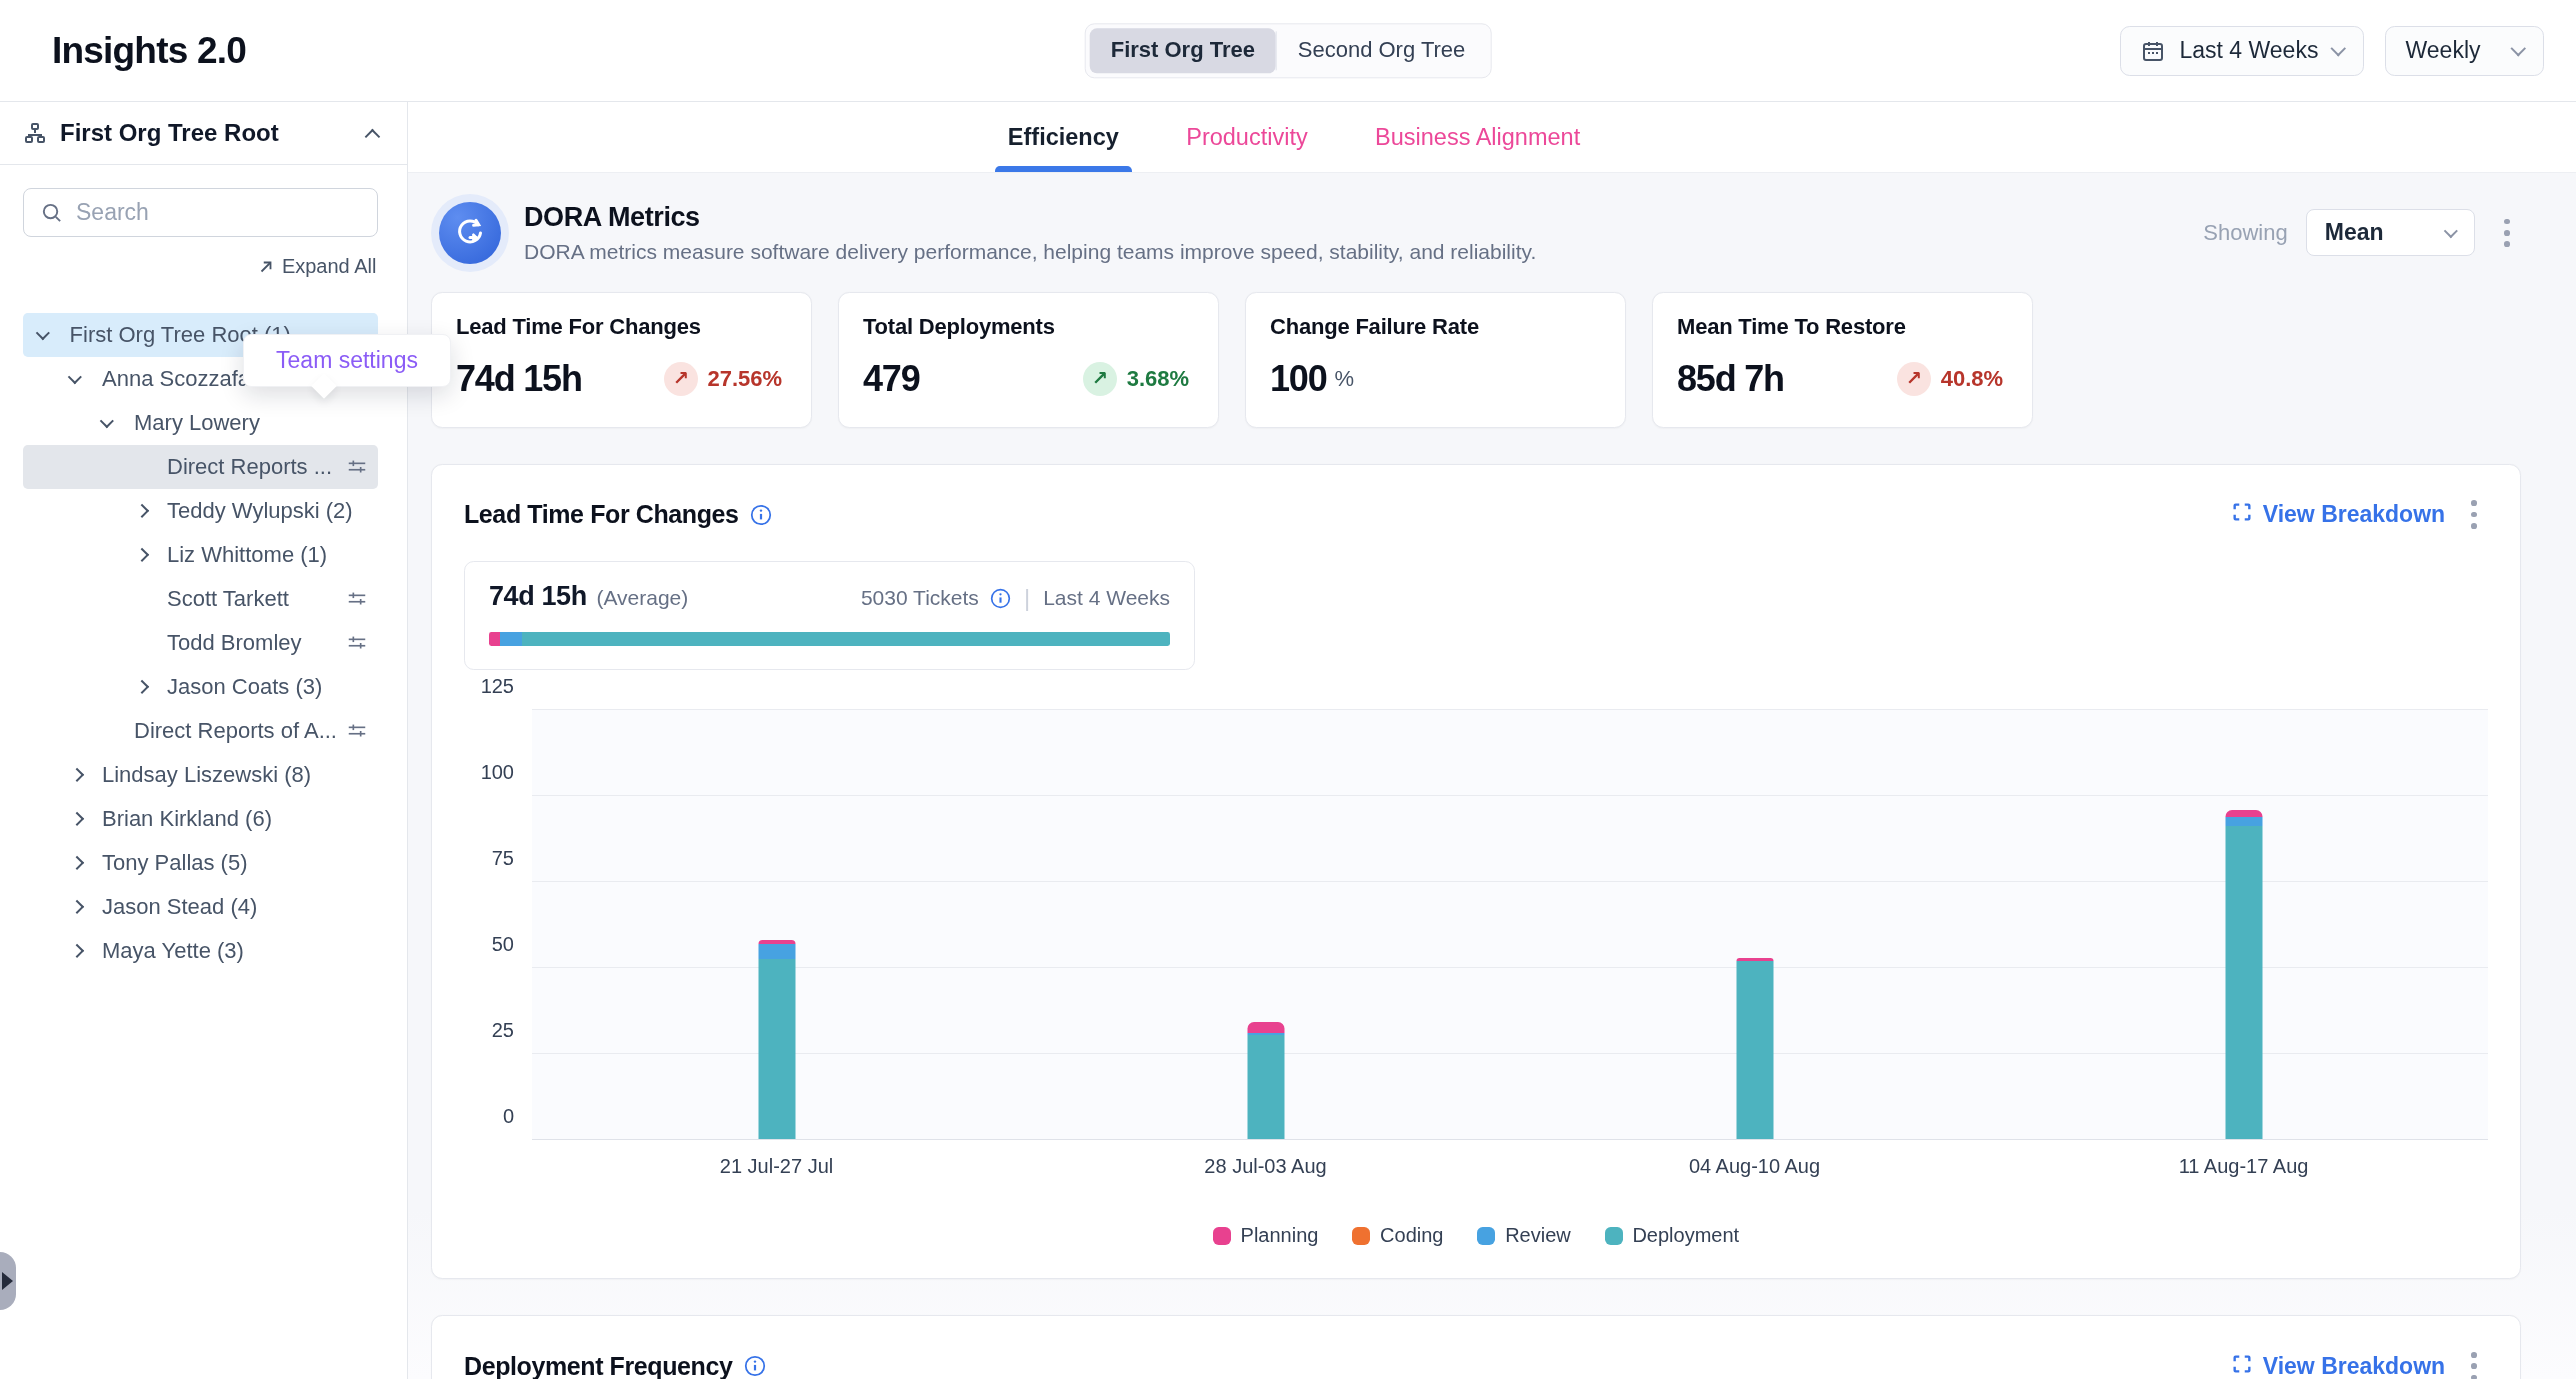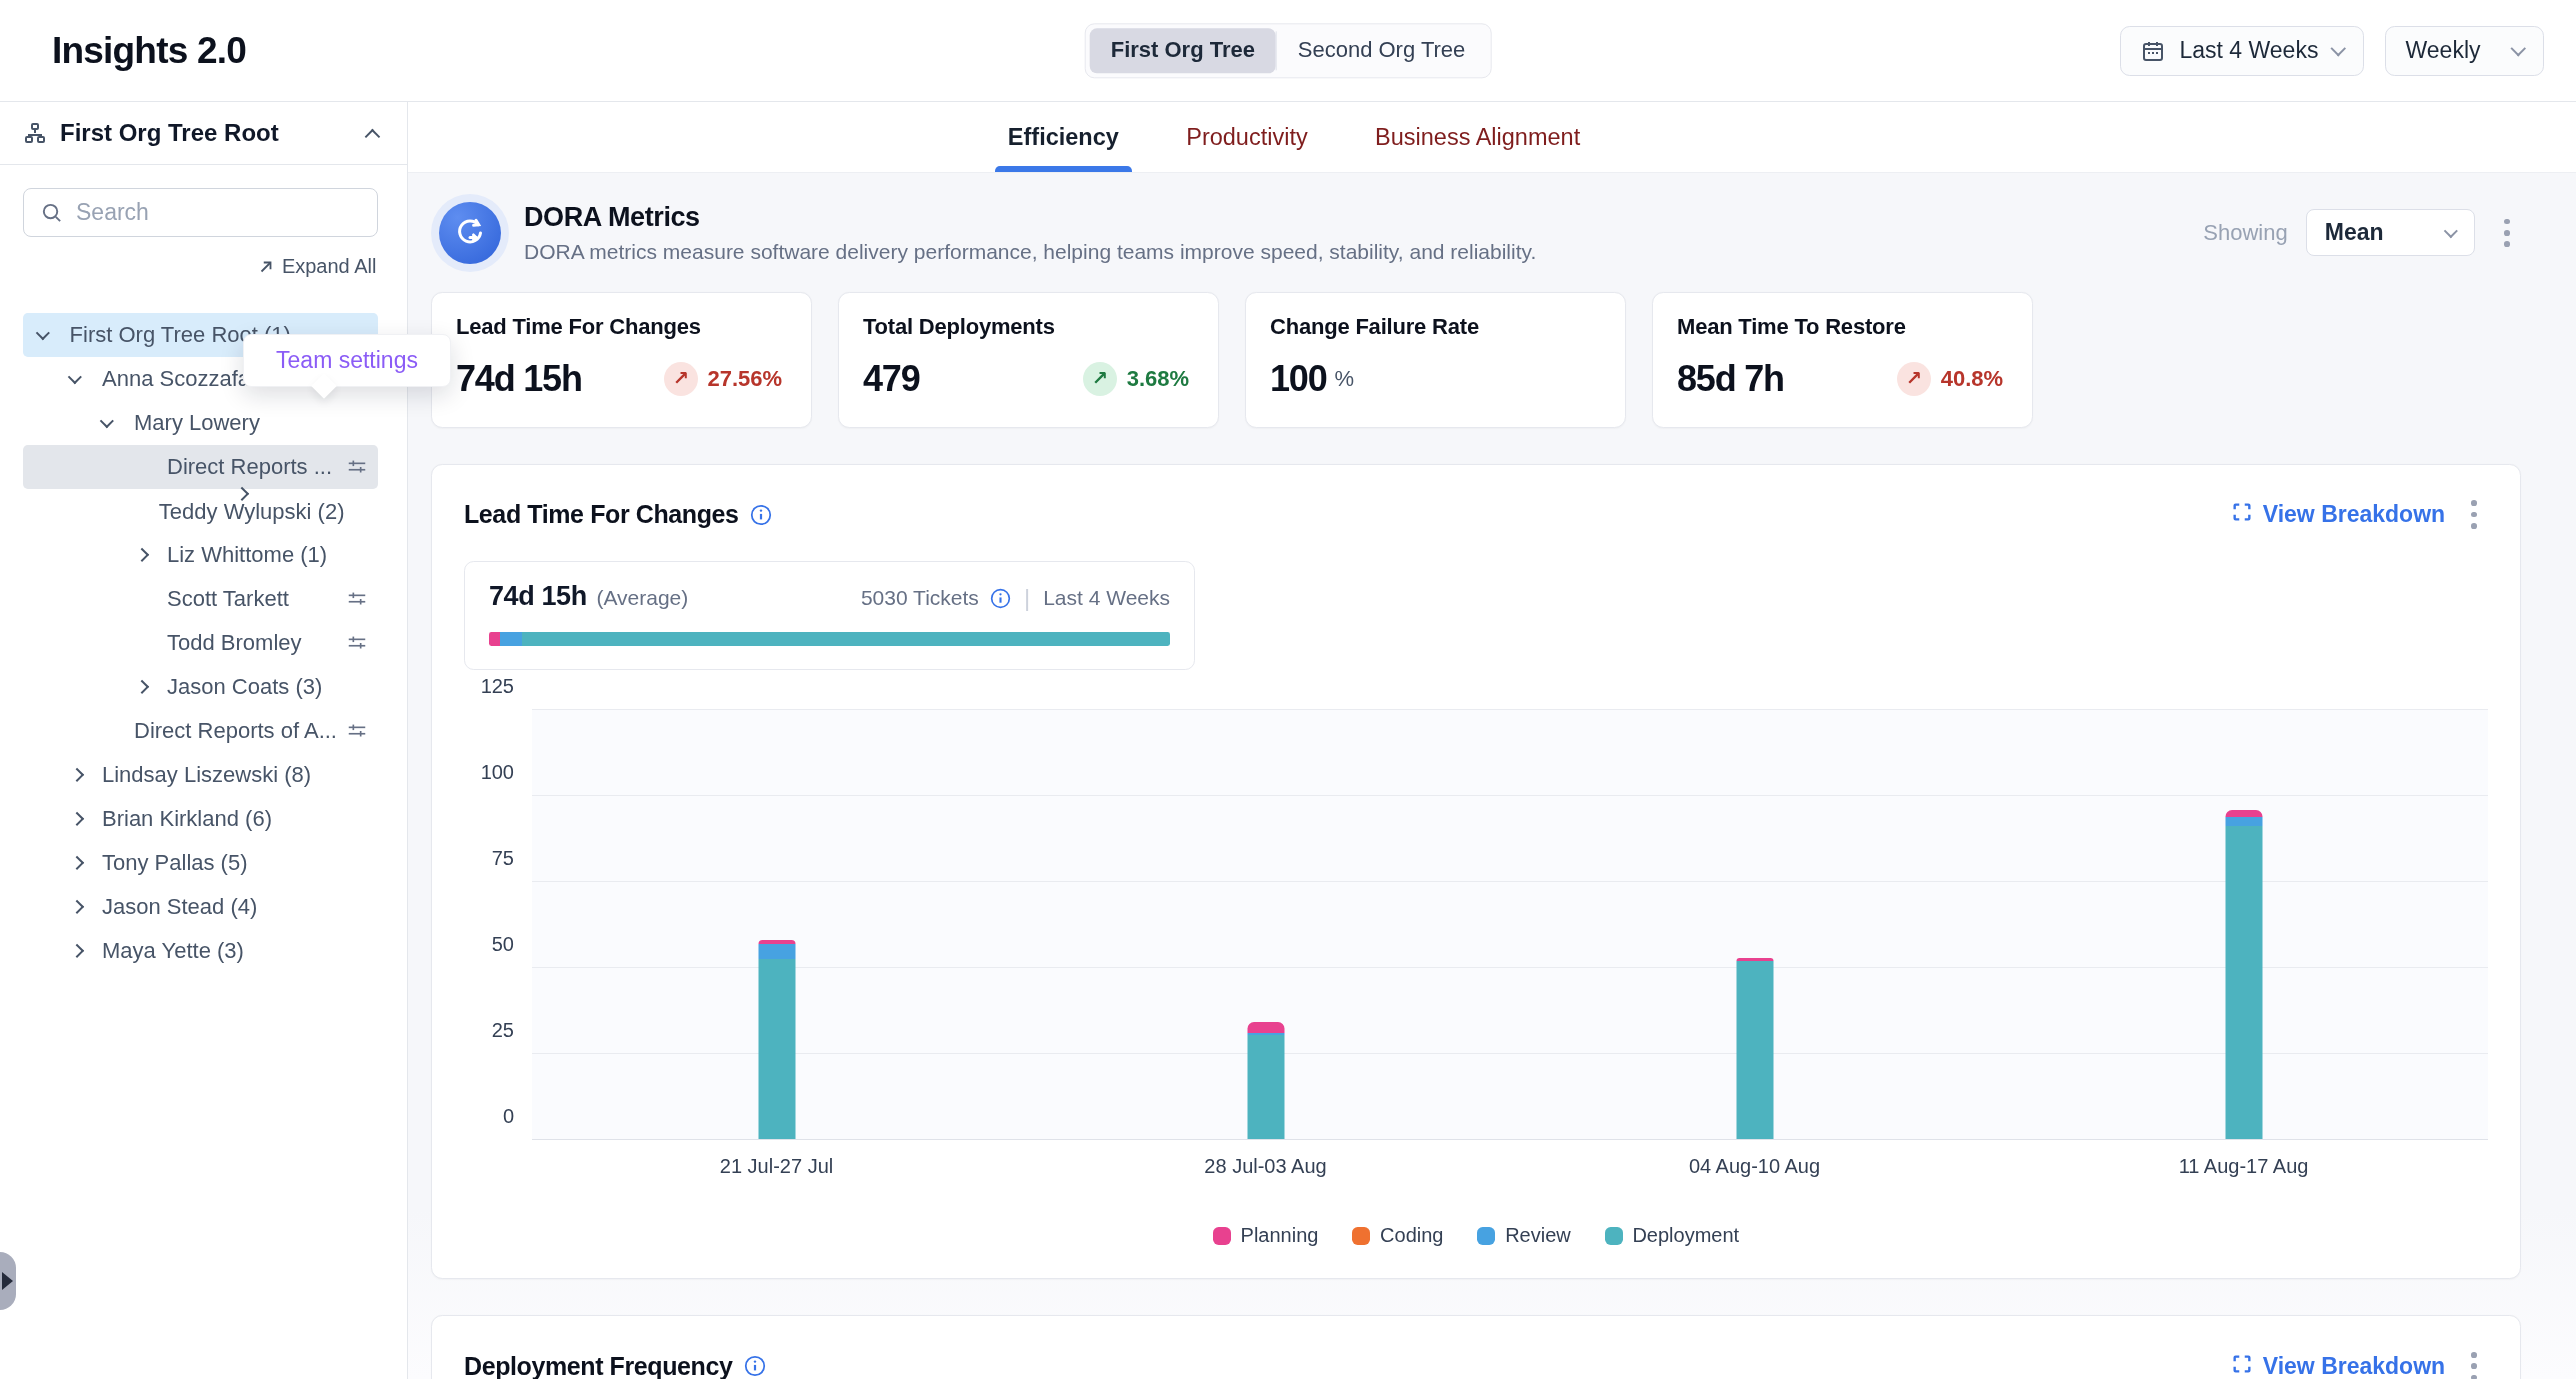--- a/index.html
+++ b/index.html
@@ -66,21 +66,21 @@
   .collapse-handle { position:absolute; left:0; top:1150px; width:16px; height:58px; background:#a9adbc;
     border-radius:0 32px 32px 0; display:flex; align-items:center; z-index:20; cursor:pointer; }
   .collapse-handle .tri { width:0; height:0; border-top:9px solid transparent; border-bottom:9px solid transparent;
     border-left:11.3px solid #252b3b; margin-left:1.6px; }
 
   
   .main { flex:1; display:flex; flex-direction:column; overflow:hidden; }
   .tabs-row { height:70px; background:#fff; display:flex; justify-content:center; align-items:stretch;
     transform:translateX(0); }
   .tabs-inner { display:flex; gap:0; transform:translateX(-198px); }
-  .tab { display:flex; align-items:center; font-size:23.5px; color:#7f1d1d; padding:0 9.7px;
+  .tab { display:flex; align-items:center; font-size:23.5px; color:#ec4899; padding:0 9.7px;
     margin:0 24px; position:relative; cursor:pointer; white-space:nowrap; }
   .tab.active { font-weight:800; color:#16202e; }
   .tab.active::after { content:""; position:absolute; left:-3.2px; right:-3.2px; bottom:0; height:6.5px;
     background:#3b78e8; border-radius:4.9px 4.9px 0 0; }
 
   .content { flex:1; background:linear-gradient(180deg,#f6f7fa 0%,#f6f7fa 86%,#fcfcfe 100%);
     border-top:0.8px solid #edeff3; padding:24px 55px 0 23px; overflow:hidden; }
 
   
   .dora-head { display:flex; align-items:center; }
@@ -244,21 +244,21 @@
             <span class="tree-label">Direct Reports ...</span>
             <span class="sliders">
               <svg width="22" height="22" viewBox="0 0 24 24" fill="none" stroke="#667085" stroke-width="1.8">
                 <line x1="3" y1="8" x2="21" y2="8"></line>
                 <line x1="3" y1="15" x2="21" y2="15"></line>
                 <line x1="8" y1="5" x2="8" y2="11"></line>
                 <line x1="16" y1="12" x2="16" y2="18"></line>
               </svg>
             </span>
           </div>
-          <div class="tree-row" style="padding-left: 112px; flex-direction: column;">
+          <div class="tree-row" style="padding-left: 112px;">
             <span class="chev-box">
               <i class="chev right"></i>
             </span>
             <span class="tree-label">Teddy Wylupski (2)</span>
           </div>
           <div class="tree-row" style="padding-left: 112px;">
             <span class="chev-box">
               <i class="chev right"></i>
             </span>
             <span class="tree-label">Liz Whittome (1)</span>

